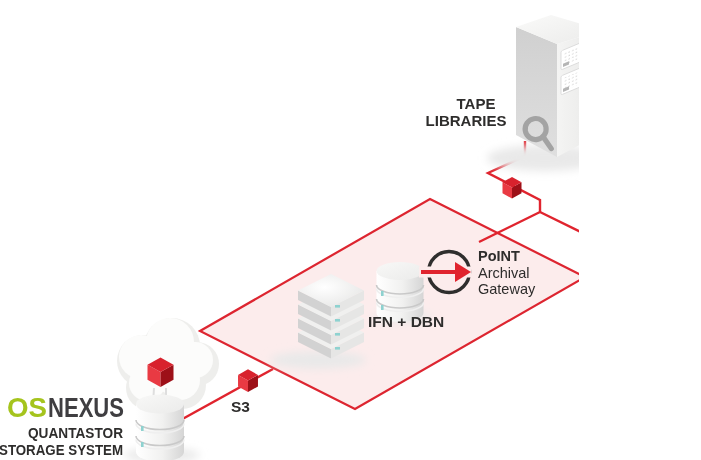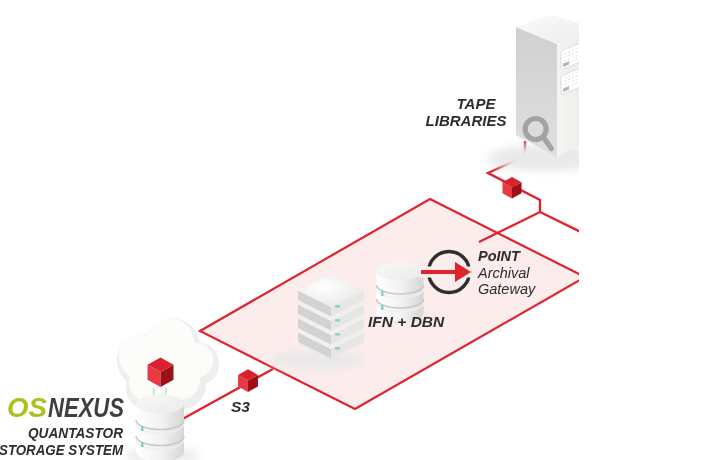--- a/index.html
+++ b/index.html
@@ -1,17 +1,17 @@
 <!DOCTYPE html>
 <html style="--accent-red: #e0242e; --diamond-fill: #fcecec; --diamond-stroke: #dd2530; --text-dark: #2e2d2c; --logo-green: #a5c41d; --logo-dark: #3f3e41; --teal: #8ed2d0; --cube-top: #d8222d; --cube-front: #e93a43; --cube-side: #9d1018;"><head>
 <meta charset="utf-8">
 <style>
   html,body{margin:0;padding:0;background:#ffffff;}
   .stage{width:579px;height:460px;position:relative;overflow:hidden;background:#fff;
-         font-family:"Liberation Sans",sans-serif;font-style:italic;}
+         font-family:"Liberation Sans",sans-serif;}
   svg{position:absolute;inset:0;}
   .t{fill:var(--text-dark);font-family:"Liberation Sans",sans-serif;}
   .b{font-weight:bold;}
   .s-red{stroke:var(--accent-red);stroke-width:2.4;fill:none;}
   .s-faint{stroke:#dedede;stroke-width:2;fill:none;}
   .diamond{fill:var(--diamond-fill);stroke:var(--diamond-stroke);stroke-width:2.2;}
   .tower-top{fill:url(#gTop);}
   .tower-left{fill:url(#gLeft);}
   .tower-right{fill:url(#gRight);}
   .cube-t{fill:var(--cube-top);}

